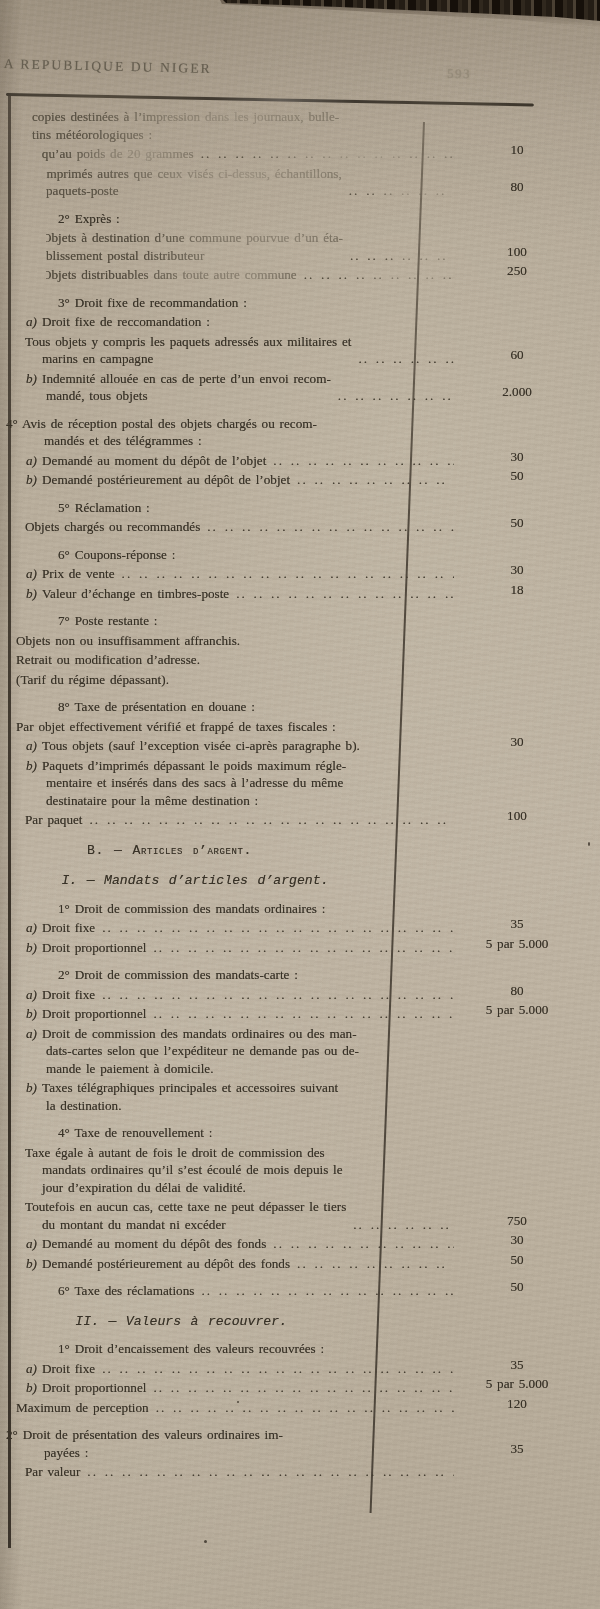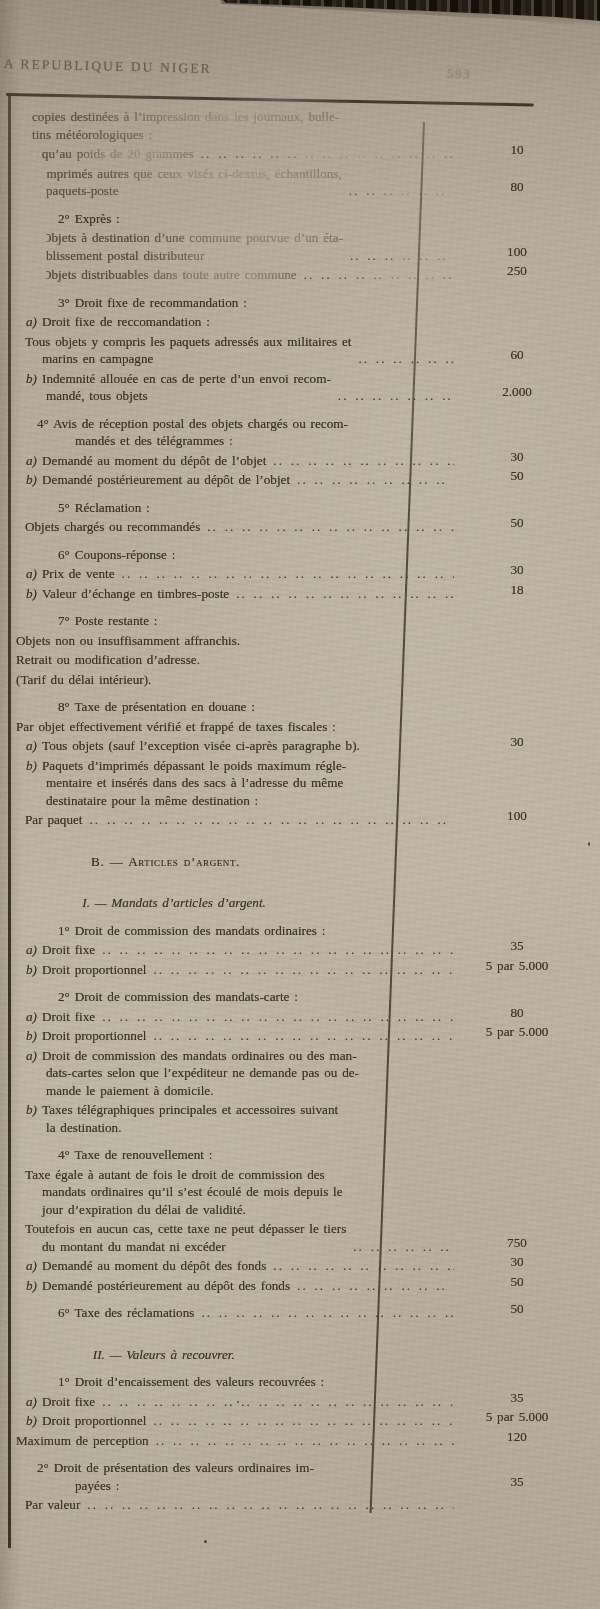--- a/index.html
+++ b/index.html
@@ -69,22 +69,22 @@
     margin:0 14px 0 7px; letter-spacing:2px; color:#443d31;}
   .row .lead.on::after{content:".. .. .. .. .. .. .. .. .. .. .. .. .. .. .. .. .. .. .. .. .. .. .. .. .. .. .. .. .. ..";}
   .row .val{flex:0 0 132px; padding-right:34px; box-sizing:border-box;
     text-align:center; transform:translateY(-4px);}
   
   .row.cont{padding-left:32px;}
   .row.para{padding-left:42px;} .row.para .txt{text-indent:-17px;}
   .row.para0{padding-left:16px;}
   .row.item{padding-left:46px;} .row.item .txt{text-indent:-20px;}
   .row.hnum{padding-left:58px; margin-top:10px;}
-  .row.hnum2{padding-left:75px; margin-top:10px;} .row.hnum2 .txt{text-indent:-38px;}
-  .row.center{padding-left:22px; margin-top:24px;}
+  .row.hnum2{padding-left:44px; margin-top:10px;} .row.hnum2 .txt{text-indent:-38px;}
+  .row.center{padding-left:22px; margin-top:13px;font-family:Liberation Mono, monospace;}
   .row.center .txt{flex:1 1 auto; text-align:center;}
   .row.caps .txt{font-variant:small-caps; letter-spacing:.6px;}
   .row.ital .txt{font-style:italic;}
   
   .row.fade .txt,.row.fade .lead{color:#564f41;
     -webkit-mask-image:linear-gradient(90deg,rgba(0,0,0,.95) 0 16%,rgba(0,0,0,.42) 45%,rgba(0,0,0,.26) 66%,rgba(0,0,0,.5) 100%);
     mask-image:linear-gradient(90deg,rgba(0,0,0,.95) 0 16%,rgba(0,0,0,.42) 45%,rgba(0,0,0,.26) 66%,rgba(0,0,0,.5) 100%);}
   .row.fade2 .txt,.row.fade2 .lead{color:#4c4538;
     -webkit-mask-image:linear-gradient(90deg,rgba(0,0,0,.95) 0 30%,rgba(0,0,0,.5) 58%,rgba(0,0,0,.4) 82%,rgba(0,0,0,.6) 100%);
     mask-image:linear-gradient(90deg,rgba(0,0,0,.95) 0 30%,rgba(0,0,0,.5) 58%,rgba(0,0,0,.4) 82%,rgba(0,0,0,.6) 100%);}
@@ -211,21 +211,21 @@
     <div class="txt"><span class="t">Objets non ou insuffisamment affranchis.</span></div>
     <div class="lead"></div>
     <div class="val"></div>
   </div>
       <div class="row para0">
     <div class="txt"><span class="t">Retrait ou modification d’adresse.</span></div>
     <div class="lead"></div>
     <div class="val"></div>
   </div>
       <div class="row para0">
-    <div class="txt"><span class="t">(Tarif du délai intérieur).</span></div>
+    <div class="txt"><span class="t">(Tarif du régime dépassant).</span></div>
     <div class="lead"></div>
     <div class="val"></div>
   </div>
       <div class="row hnum">
     <div class="txt"><span class="t">8° Taxe de présentation en douane :</span></div>
     <div class="lead"></div>
     <div class="val"></div>
   </div>
       <div class="row para0">
     <div class="txt"><span class="t">Par objet effectivement vérifié et frappé de taxes fiscales :</span></div>

